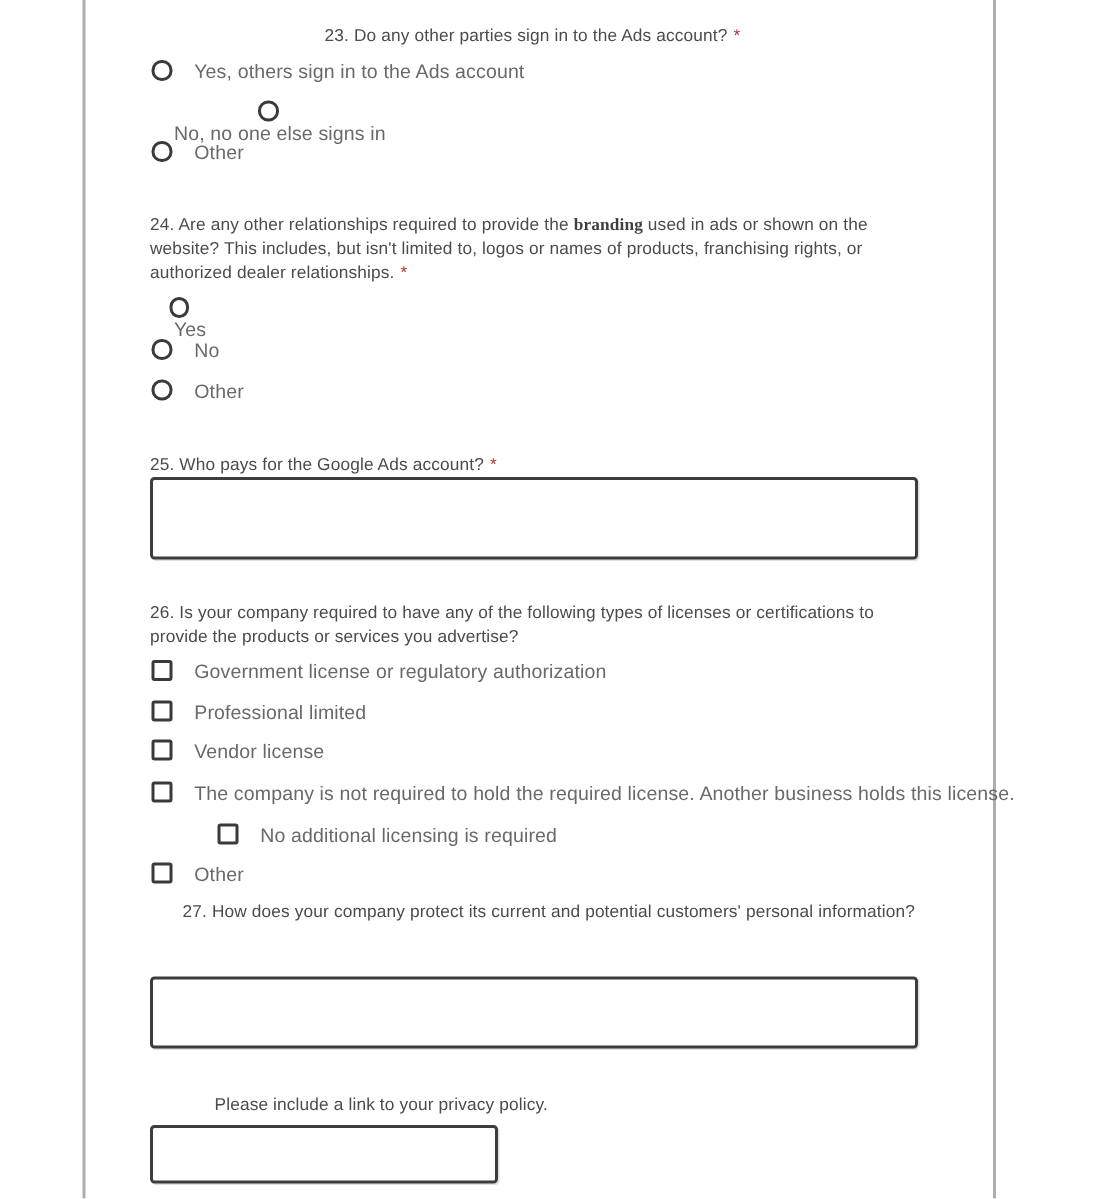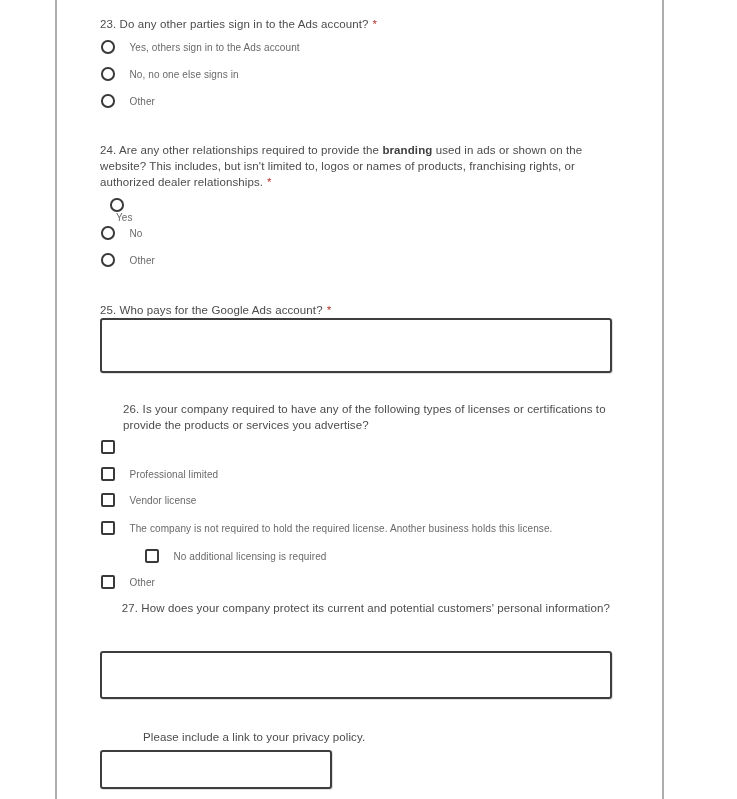--- a/index.html
+++ b/index.html
@@ -19,21 +19,21 @@
   }
   .q-label {
     position: absolute;
     left: 100px;
     font-size: 11.5px;
     line-height: 16px;
     color: #4b4b4b;
     width: 510px;
     letter-spacing: 0.1px;
   }
-  .q-label b { font-weight: bold; color: #3f3f3f; }
+  .q-label b { font-weight: bold; color: #3f3f3f; font-family: Liberation Serif, serif; }
   .req { color: #b3362b; margin-left: 4px; }
   .opt-row {
     position: absolute;
     left: 101px;
     display: flex;
     align-items: center;
     height: 14px;
     cursor: pointer;
   }
   .radio {
@@ -45,21 +45,21 @@
   }
   .cbox {
     width: 13.5px; height: 13.5px;
     border: 2.5px solid #3a3a3a;
     border-radius: 2px;
     background: #fff;
     flex: 0 0 auto;
   }
   .opt-label {
     margin-left: 15px;
-    font-size: 10px;
+    font-size: 13px;
     color: #696969;
     white-space: nowrap;
     letter-spacing: 0.1px;
   }
   .txtarea, .txtinput {
     position: absolute;
     left: 100px;
     border: 2px solid #3d3d3d;
     border-radius: 3px;
     background: #ffffff;
@@ -70,27 +70,27 @@
     font-size: 12px;
     color: #4b4b4b;
     padding: 6px 8px;
   }
 </style>
 </head>
 <body>
 
 <div class="panel"></div>
 
-<div class="q-label" style="top:16px;"><span>23. Do any other parties sign in to the Ads account?</span><span class="req">*</span></div>
+<div class="q-label" style="top:16px;text-align:center;"><span>23. Do any other parties sign in to the Ads account?</span><span class="req">*</span></div>
 
 <div class="opt-row" style="top:40px;">
   <span class="radio"></span>
   <span class="opt-label">Yes, others sign in to the Ads account</span>
 </div>
-<div class="opt-row" style="top:67px;">
+<div class="opt-row" style="top:67px;flex-direction:column;">
   <span class="radio"></span>
   <span class="opt-label">No, no one else signs in</span>
 </div>
 <div class="opt-row" style="top:94px;">
   <span class="radio"></span>
   <span class="opt-label">Other</span>
 </div>
 
 <div class="q-label" style="top:142px;"><span>24. Are any other relationships required to provide the </span><b>branding</b><span> used in ads or shown on the website? This includes, but isn't limited to, logos or names of products, franchising rights, or authorized dealer relationships.</span><span class="req">*</span></div>
 
@@ -103,24 +103,25 @@
   <span class="opt-label">No</span>
 </div>
 <div class="opt-row" style="top:253px;">
   <span class="radio"></span>
   <span class="opt-label">Other</span>
 </div>
 
 <div class="q-label" style="top:302px;"><span>25. Who pays for the Google Ads account?</span><span class="req">*</span></div>
 <textarea class="txtarea" style="top: 318px; width: 512px; height: 55px;"></textarea>
 
-<div class="q-label" style="top:401px;margin-left:23px;"><span>26. Is your company required to have any of the following types of licenses or certifications to provide the products or services you advertise?</span></div>
+<div class="q-label" style="top:401px;"><span>26. Is your company required to have any of the following types of licenses or certifications to provide the products or services you advertise?</span></div>
 
 <div class="opt-row" style="top:440px;">
   <span class="cbox"></span>
+  <span class="opt-label">Government license or regulatory authorization</span>
 </div>
 <div class="opt-row" style="top:467px;">
   <span class="cbox"></span>
   <span class="opt-label">Professional limited</span>
 </div>
 <div class="opt-row" style="top:493px;">
   <span class="cbox"></span>
   <span class="opt-label">Vendor license</span>
 </div>
 <div class="opt-row" style="top:521px;align-items:center;">

